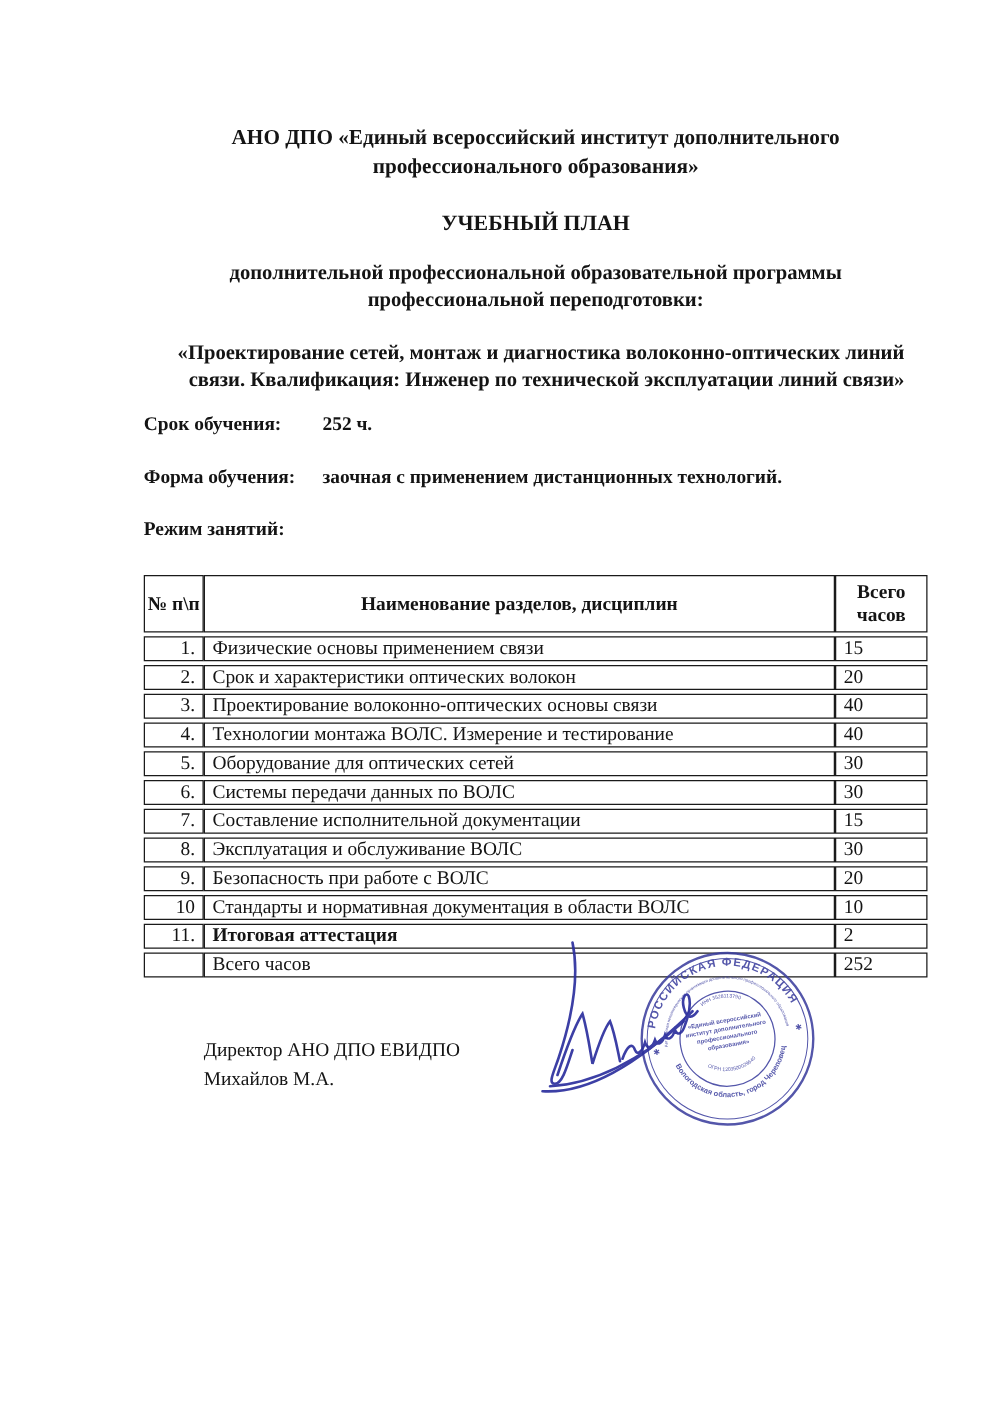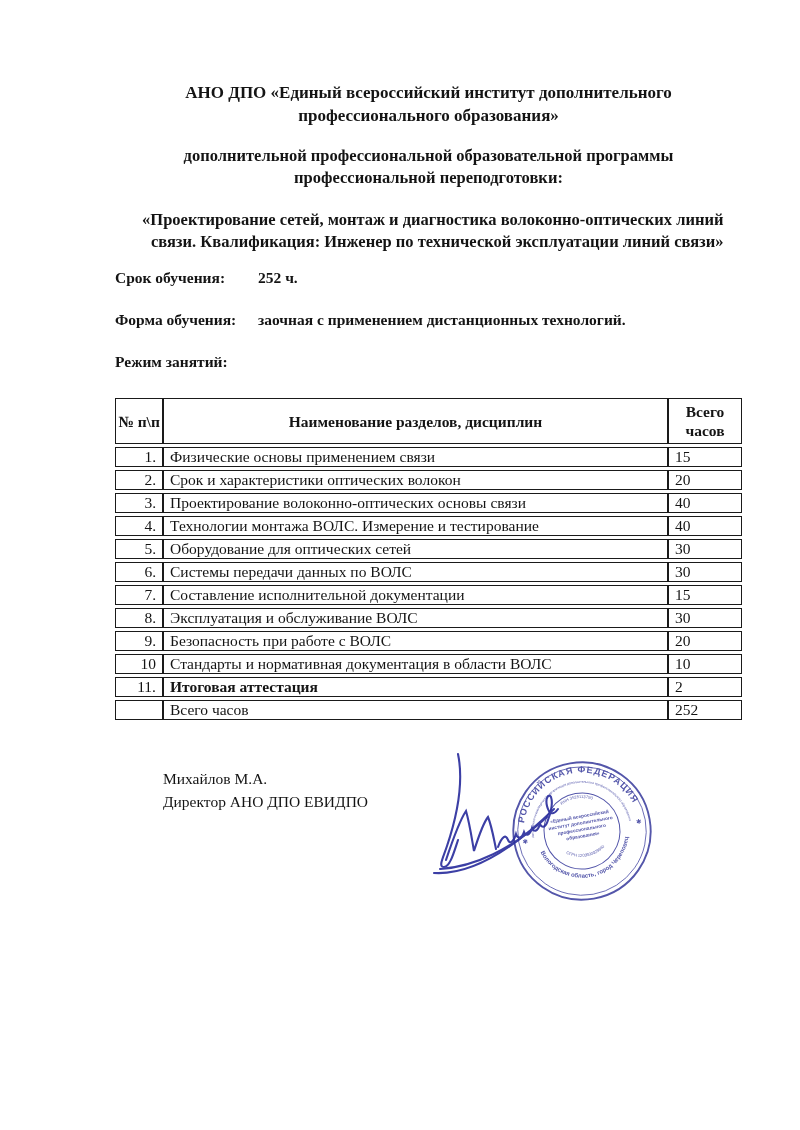--- a/index.html
+++ b/index.html
@@ -1,18 +1,18 @@
 <!DOCTYPE html>
 <html><head>
 <meta charset="utf-8">
 <style>
   html,body{margin:0;padding:0;background:#ffffff;}
   .page{position:relative;width:800px;height:1130px;background:#ffffff;overflow:hidden;
         font-family:"Liberation Serif", serif;color:#141414;}
-  .content{position:absolute;left:115px;top:81px;width:627px;}
+  .content{position:absolute;left:115px;top:98px;width:627px;}
   .org-name{font-weight:bold;font-size:17px;line-height:23px;text-align:center;
             max-width:600px;margin:0 auto;}
   .doc-title{font-weight:bold;font-size:17.5px;text-align:center;margin-top:24px;}
   .subtitle{font-weight:bold;font-size:16.5px;line-height:22px;text-align:center;
             max-width:600px;margin:18px auto 0 auto;}
   .program-title{font-weight:bold;font-size:16.5px;line-height:22px;text-align:right;
             max-width:590px;margin:20px auto 0 auto;}
   .info-section{margin-top:16px;}
   .info-row{display:flex;margin-bottom:24px;font-weight:bold;font-size:15.5px;line-height:18px;}
   .info-label{width:143px;flex:none;}
@@ -33,20 +33,21 @@
             opacity:0.92;z-index:2;}
   .stamp-wrap svg{transform:rotate(-10deg);}
 </style>
 </head>
 <body>
 
 <div class="page">
   <div class="content">
 
     <div class="org-name">АНО ДПО «Единый всероссийский институт дополнительного профессионального образования»</div>
+    <div class="doc-title">УЧЕБНЫЙ ПЛАН</div>
     <div class="subtitle">дополнительной профессиональной образовательной программы профессиональной переподготовки:</div>
     <div class="program-title">«Проектирование сетей, монтаж и диагностика волоконно-оптических линий связи. Квалификация: Инженер по технической эксплуатации линий связи»</div>
 
     <div class="info-section">
       <div class="info-row">
         <span class="info-label">Срок обучения:</span>
         <span class="info-value">252 ч.</span>
       </div>
       <div class="info-row">
         <span class="info-label">Форма обучения:</span>
@@ -123,22 +124,22 @@
           </tr>
           <tr>
             <td class="col-num"></td>
             <td class="col-name">Всего часов</td>
             <td class="col-hours">252</td>
           </tr>
         </tbody>
     </table>
 
     <div class="sign-block">
+      <div>Директор АНО ДПО ЕВИДПО</div>
       <div>Михайлов М.А.</div>
-      <div>Директор АНО ДПО ЕВИДПО</div>
     </div>
   </div>
 
   <div class="stamp-wrap">
     <svg width="146" height="146" viewBox="0 0 200 200">
       <g fill="none" stroke="#3b3e9e">
         <circle cx="100" cy="100" r="94" stroke-width="2.6"></circle>
         <circle cx="100" cy="100" r="88" stroke-width="1.1"></circle>
         <circle cx="100" cy="100" r="52" stroke-width="1.4"></circle>
       </g>

